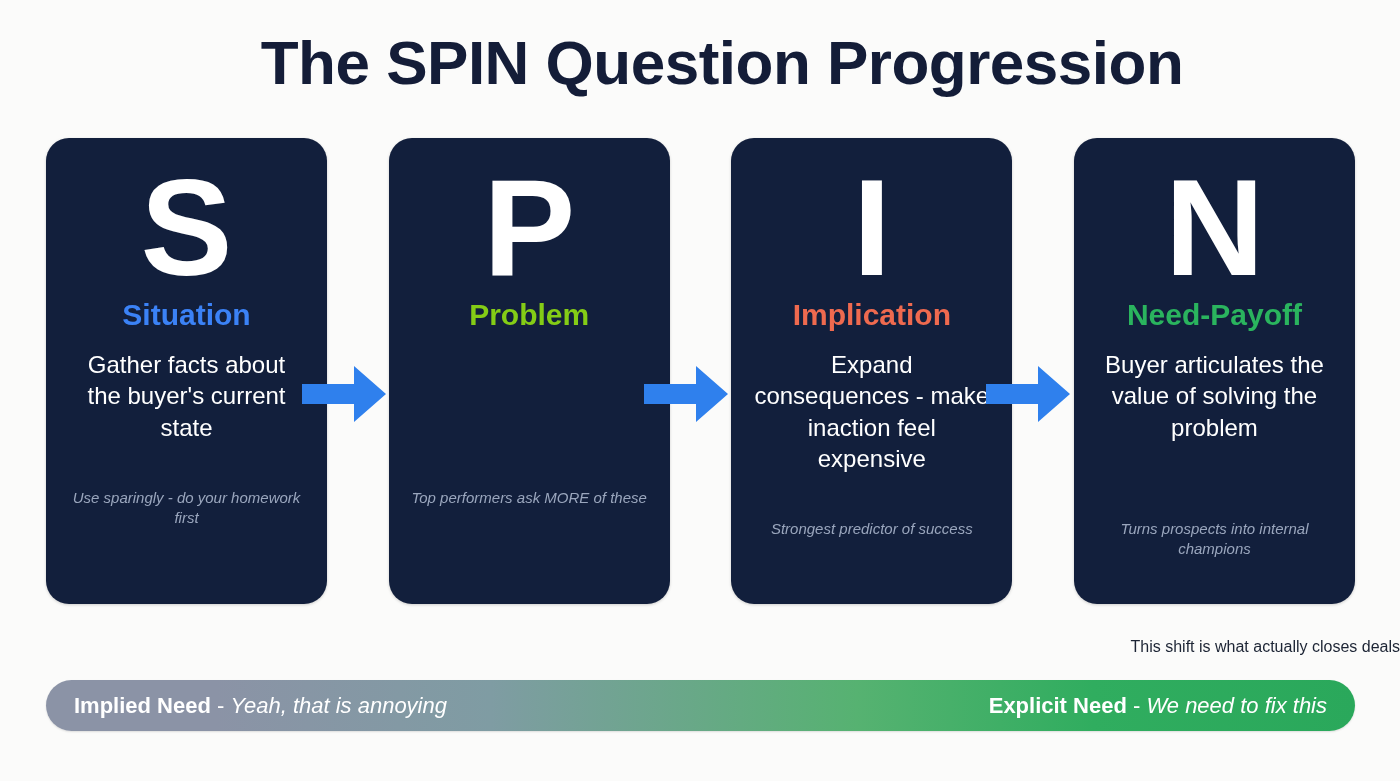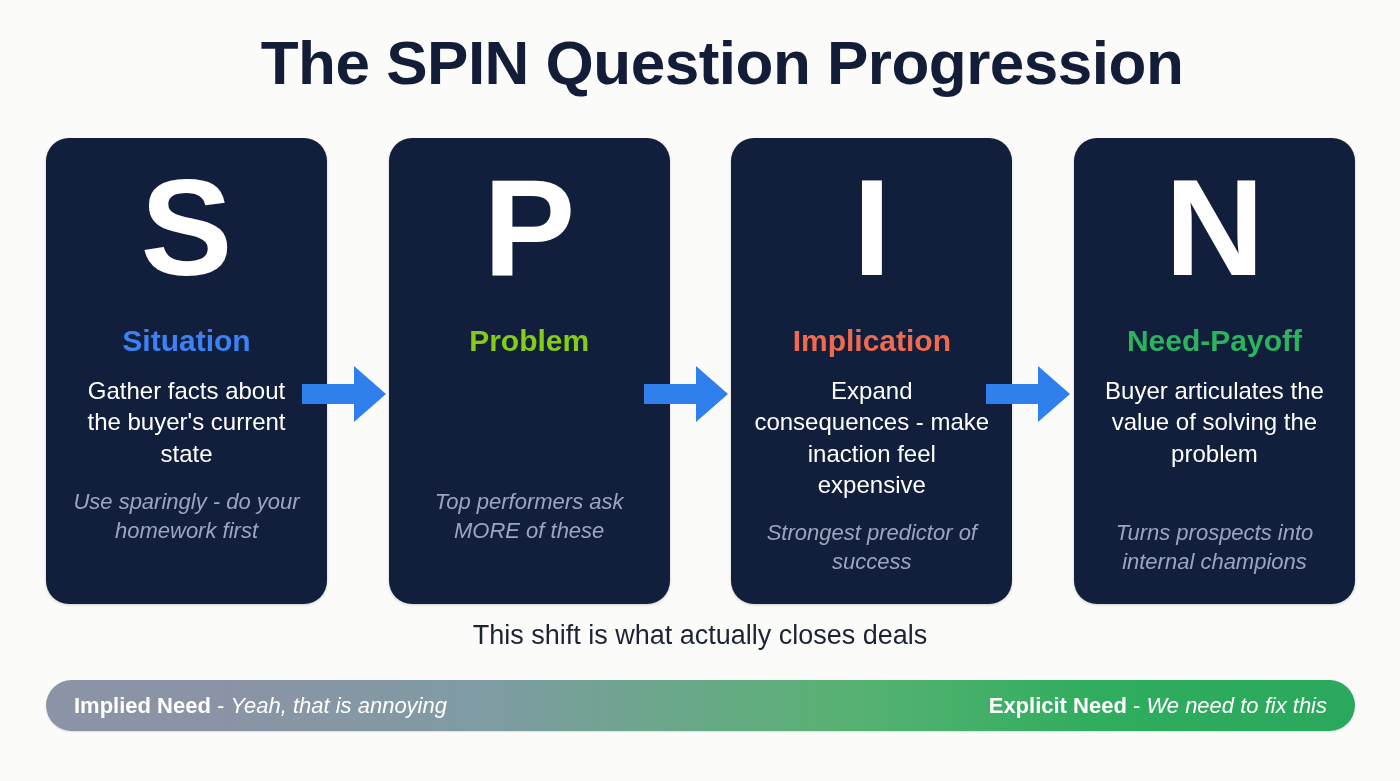--- a/index.html
+++ b/index.html
@@ -53,34 +53,34 @@
     line-height:1.08;
     height:140px;
     display:flex;
     align-items:center;
     justify-content:center;
   }
   .card-name {
     font-size:30px;
     font-weight:bold;
     line-height:1.1;
-    margin-top:26px;
+    margin-top:0;
     text-align:center;
     white-space:nowrap;
   }
   .card-desc {
     font-size:24px;
     color:#ffffff;
     text-align:center;
     line-height:1.31;
     margin-top:18px;
     width:236px;
   }
   .card-note {
-    font-size:22px;
+    font-size:15px;
     font-style:italic;
     color:#9aa6bd;
     text-align:center;
     line-height:1.3;
     width:252px;
     position:absolute;
     left:50%;
     transform:translateX(-50%);
   }
 
@@ -90,24 +90,24 @@
     top:366px;
     width:84px;
     height:56px;
     z-index:5;
   }
   .flow-arrow svg { display:block; width:84px; height:56px; }
 
   
   #closing-caption {
     position:absolute;
-    left:0; top:620px;
+    left:0; top:638px;
     width:1400px;
-    text-align:center;
-    font-size:27px;
+    text-align:right;
+    font-size:16px;
     color:#1c2434;
     white-space:nowrap;
   }
 
   
   #need-bar {
     position:absolute;
     left:46px; top:680px;
     width:1309px; height:51px;
     border-radius:26px;

